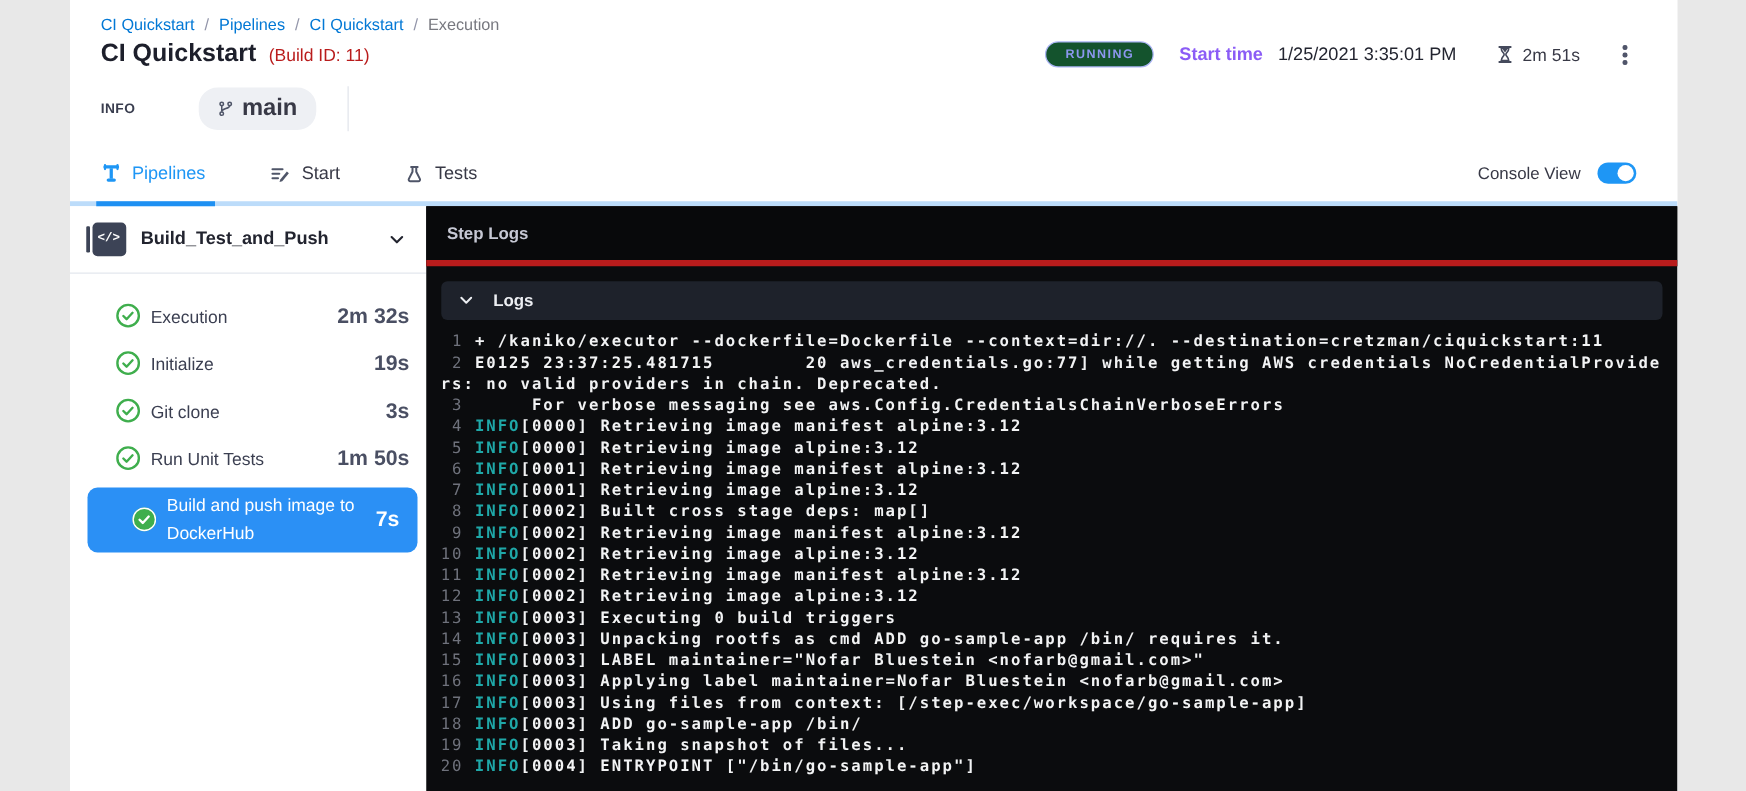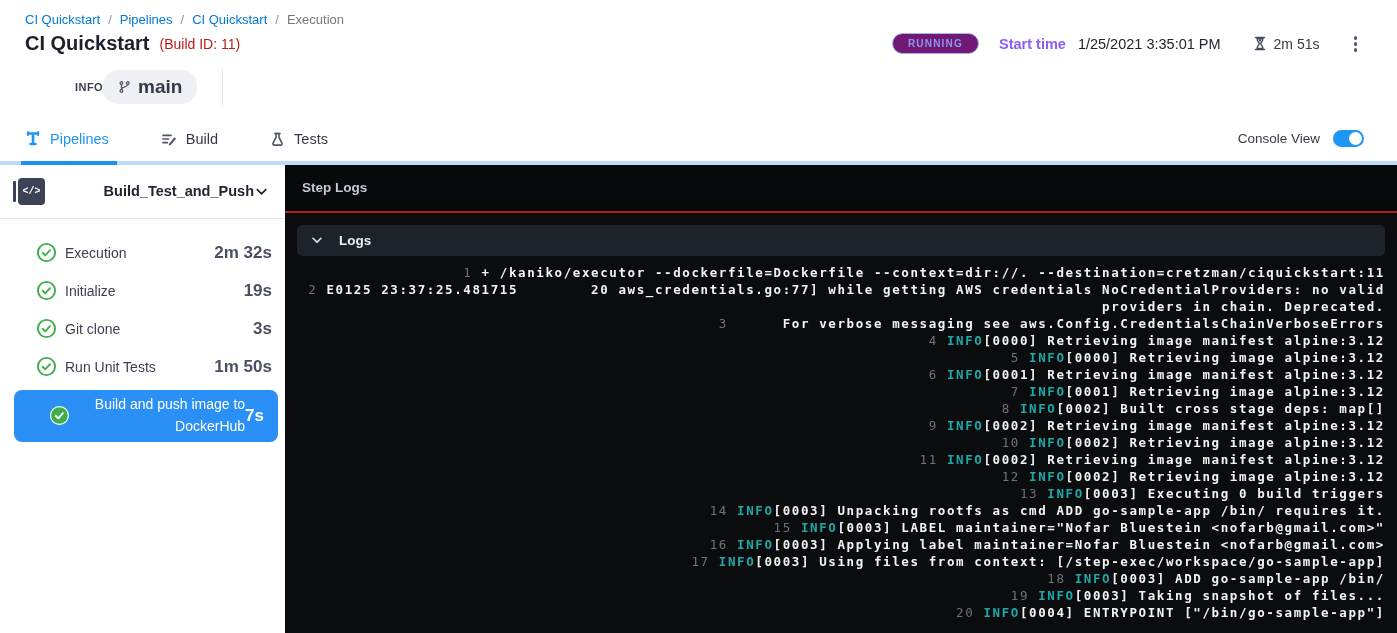--- a/index.html
+++ b/index.html
@@ -1,30 +1,30 @@
 <!DOCTYPE html>
 <html><head>
 <meta charset="utf-8">
 <style>
   * { box-sizing: border-box; }
   html,body { margin:0; padding:0; background:#e8e8e8; }
   body { font-family:"Liberation Sans", sans-serif; }
-  .app { width:1397px; height:633px; background:#ffffff; overflow:hidden; position:relative; margin:0 auto; display:flex; flex-direction:column;text-align:right; }
+  .app { width:1286px; height:633px; background:#ffffff; overflow:hidden; position:relative; margin:0 auto; display:flex; flex-direction:column; }
 
   
   .breadcrumb { padding:12px 0 0 25px; font-size:13px; display:flex; align-items:center; white-space:nowrap; }
   .breadcrumb a { color:#0278d5; text-decoration:none; cursor:pointer; }
   .breadcrumb .sep { color:#9295a9; margin:0 8px; }
   .breadcrumb .current { color:#77787f; }
 
   .title-row { display:flex; align-items:center; padding:5px 20px 0 25px; }
   .page-title { font-size:20px; font-weight:700; color:#1d1f2b; margin:0; }
   .build-id { margin-left:10px; font-size:14px; color:#b91c1c; }
   .title-right { margin-left:auto; display:flex; align-items:center; }
-  .status-badge { border:1.5px solid #aab4f4; color:#8c97ee; font-size:10px; font-weight:700; letter-spacing:1.2px; padding:4px 15px; border-radius:13px; background:#701a75; }
+  .status-badge { border:1.5px solid #aab4f4; color:#8c97ee; font-size:10px; font-weight:700; letter-spacing:1.2px; padding:4px 15px; border-radius:13px; background:#14532d; }
   .start-label { margin-left:20px; font-weight:700; color:#8b5cf6; font-size:14.5px; }
   .start-value { margin-left:12px; color:#22242f; font-size:14.5px; }
   .elapsed-wrap { display:flex; align-items:center; margin-left:32px; color:#383946; font-size:14px; }
   .elapsed-wrap svg { margin-right:7px; }
   .kebab { margin-left:28px; margin-right:14px; cursor:pointer; display:flex; flex-direction:column; gap:2.5px; padding:4px 6px; }
   .kebab i { width:3.5px; height:3.5px; border-radius:50%; background:#50556a; }
 
   .build-row { display:flex; align-items:center; padding:13px 25px 12px 25px; }
   .build-label { font-size:11px; font-weight:700; color:#3a3e4f; letter-spacing:0.4px; width:78px; }
   .branch-pill { display:inline-flex; align-items:center; gap:7px; background:#eef0f4; border-radius:15px; padding:6px 15px; font-size:19px; font-weight:700; color:#383946; }
@@ -51,21 +51,21 @@
   .step-row { display:flex; align-items:center; height:38px; padding-left:36px; padding-right:13px; font-size:14px; color:#3b3f51; cursor:pointer; }
   .step-row.child { padding-left:36px; }
   .step-row .step-label { margin-left:8px; }
   .step-duration { margin-left:auto; font-size:17px; color:#4a4f63;font-weight:bold; }
   .step-row.selected { background:#2b90f5; color:#fff; border-radius:8px; margin:4px 7px 0 14px; padding-left:35px; padding-right:14px; height:52px; }
   .step-row.selected .step-label { width:168px; line-height:1.55; font-size:14px; }
   .step-row.selected .step-duration { color:#fff; }
 
   
   .logpanel { flex:1; min-width:0; background:#0b0c0e; display:flex; flex-direction:column; }
-  .logpanel-header { height:48px; display:flex; align-items:center; padding-left:17px; color:#c6c8d4; font-size:13.5px; font-weight:700; border-bottom:2px solid #b91c1c; background:#08090b; flex-shrink:0; }
+  .logpanel-header { height:48px; display:flex; align-items:center; padding-left:17px; color:#c6c8d4; font-size:13.5px; font-weight:700; border-bottom:5px solid #b91c1c; background:#08090b; flex-shrink:0; }
   .logs-strip { margin:12px 12px 0 12px; height:31px; background:#1e222b; border-radius:5px; display:flex; align-items:center; color:#eceef2; font-size:13.5px; flex-shrink:0; cursor:pointer;font-weight:bold; }
   .logs-strip svg { margin-left:13px; }
   .logs-strip .logs-label { margin-left:15px; }
   .log-content { padding:8px 12px 0 12px; font-family:"DejaVu Sans Mono", monospace; font-weight:700; font-size:12.5px; line-height:17px; letter-spacing:1.6px; color:#f2f3f4; white-space:pre-wrap; word-break:break-all; overflow:hidden; }
   .ln { color:#6f727c; font-weight:400; }
   .seg-info { color:#1fa8a8; }
 </style>
 </head>
 <body>
 
@@ -126,21 +126,21 @@
         <path d="M8 3.5v8.5" stroke="#1e96f5" stroke-width="2.6"></path>
         <path d="M5.6 13h4.8" stroke="#1e96f5" stroke-width="2.6" stroke-linecap="round"></path>
       </svg>
       <span>Pipelines</span>
     </div>
     <div class="tab">
       <svg width="16" height="16" viewBox="0 0 16 16">
         <path d="M2 4.4h8M2 8h5.4M2 11.6h4.4" stroke="#4f5568" stroke-width="1.7" stroke-linecap="round"></path>
         <path d="M8.2 12.6l5.3-6.4 1.6 1.3-5.3 6.4-2.2.6z" fill="#4f5568"></path>
       </svg>
-      <span>Build</span>
+      <span>Start</span>
     </div>
     <div class="tab">
       <svg width="15" height="16" viewBox="0 0 16 16">
         <path d="M6.4 2.2h3.2v4.1l3.1 6.1c.5 1-.2 2.1-1.3 2.1H4.6c-1.1 0-1.8-1.1-1.3-2.1l3.1-6.1V2.2z" fill="none" stroke="#4f5568" stroke-width="1.7" stroke-linejoin="round"></path>
         <path d="M5.2 2.2h5.6" stroke="#4f5568" stroke-width="1.7" stroke-linecap="round"></path>
       </svg>
       <span>Tests</span>
     </div>
     <div class="console">
       <span>Console View</span>

